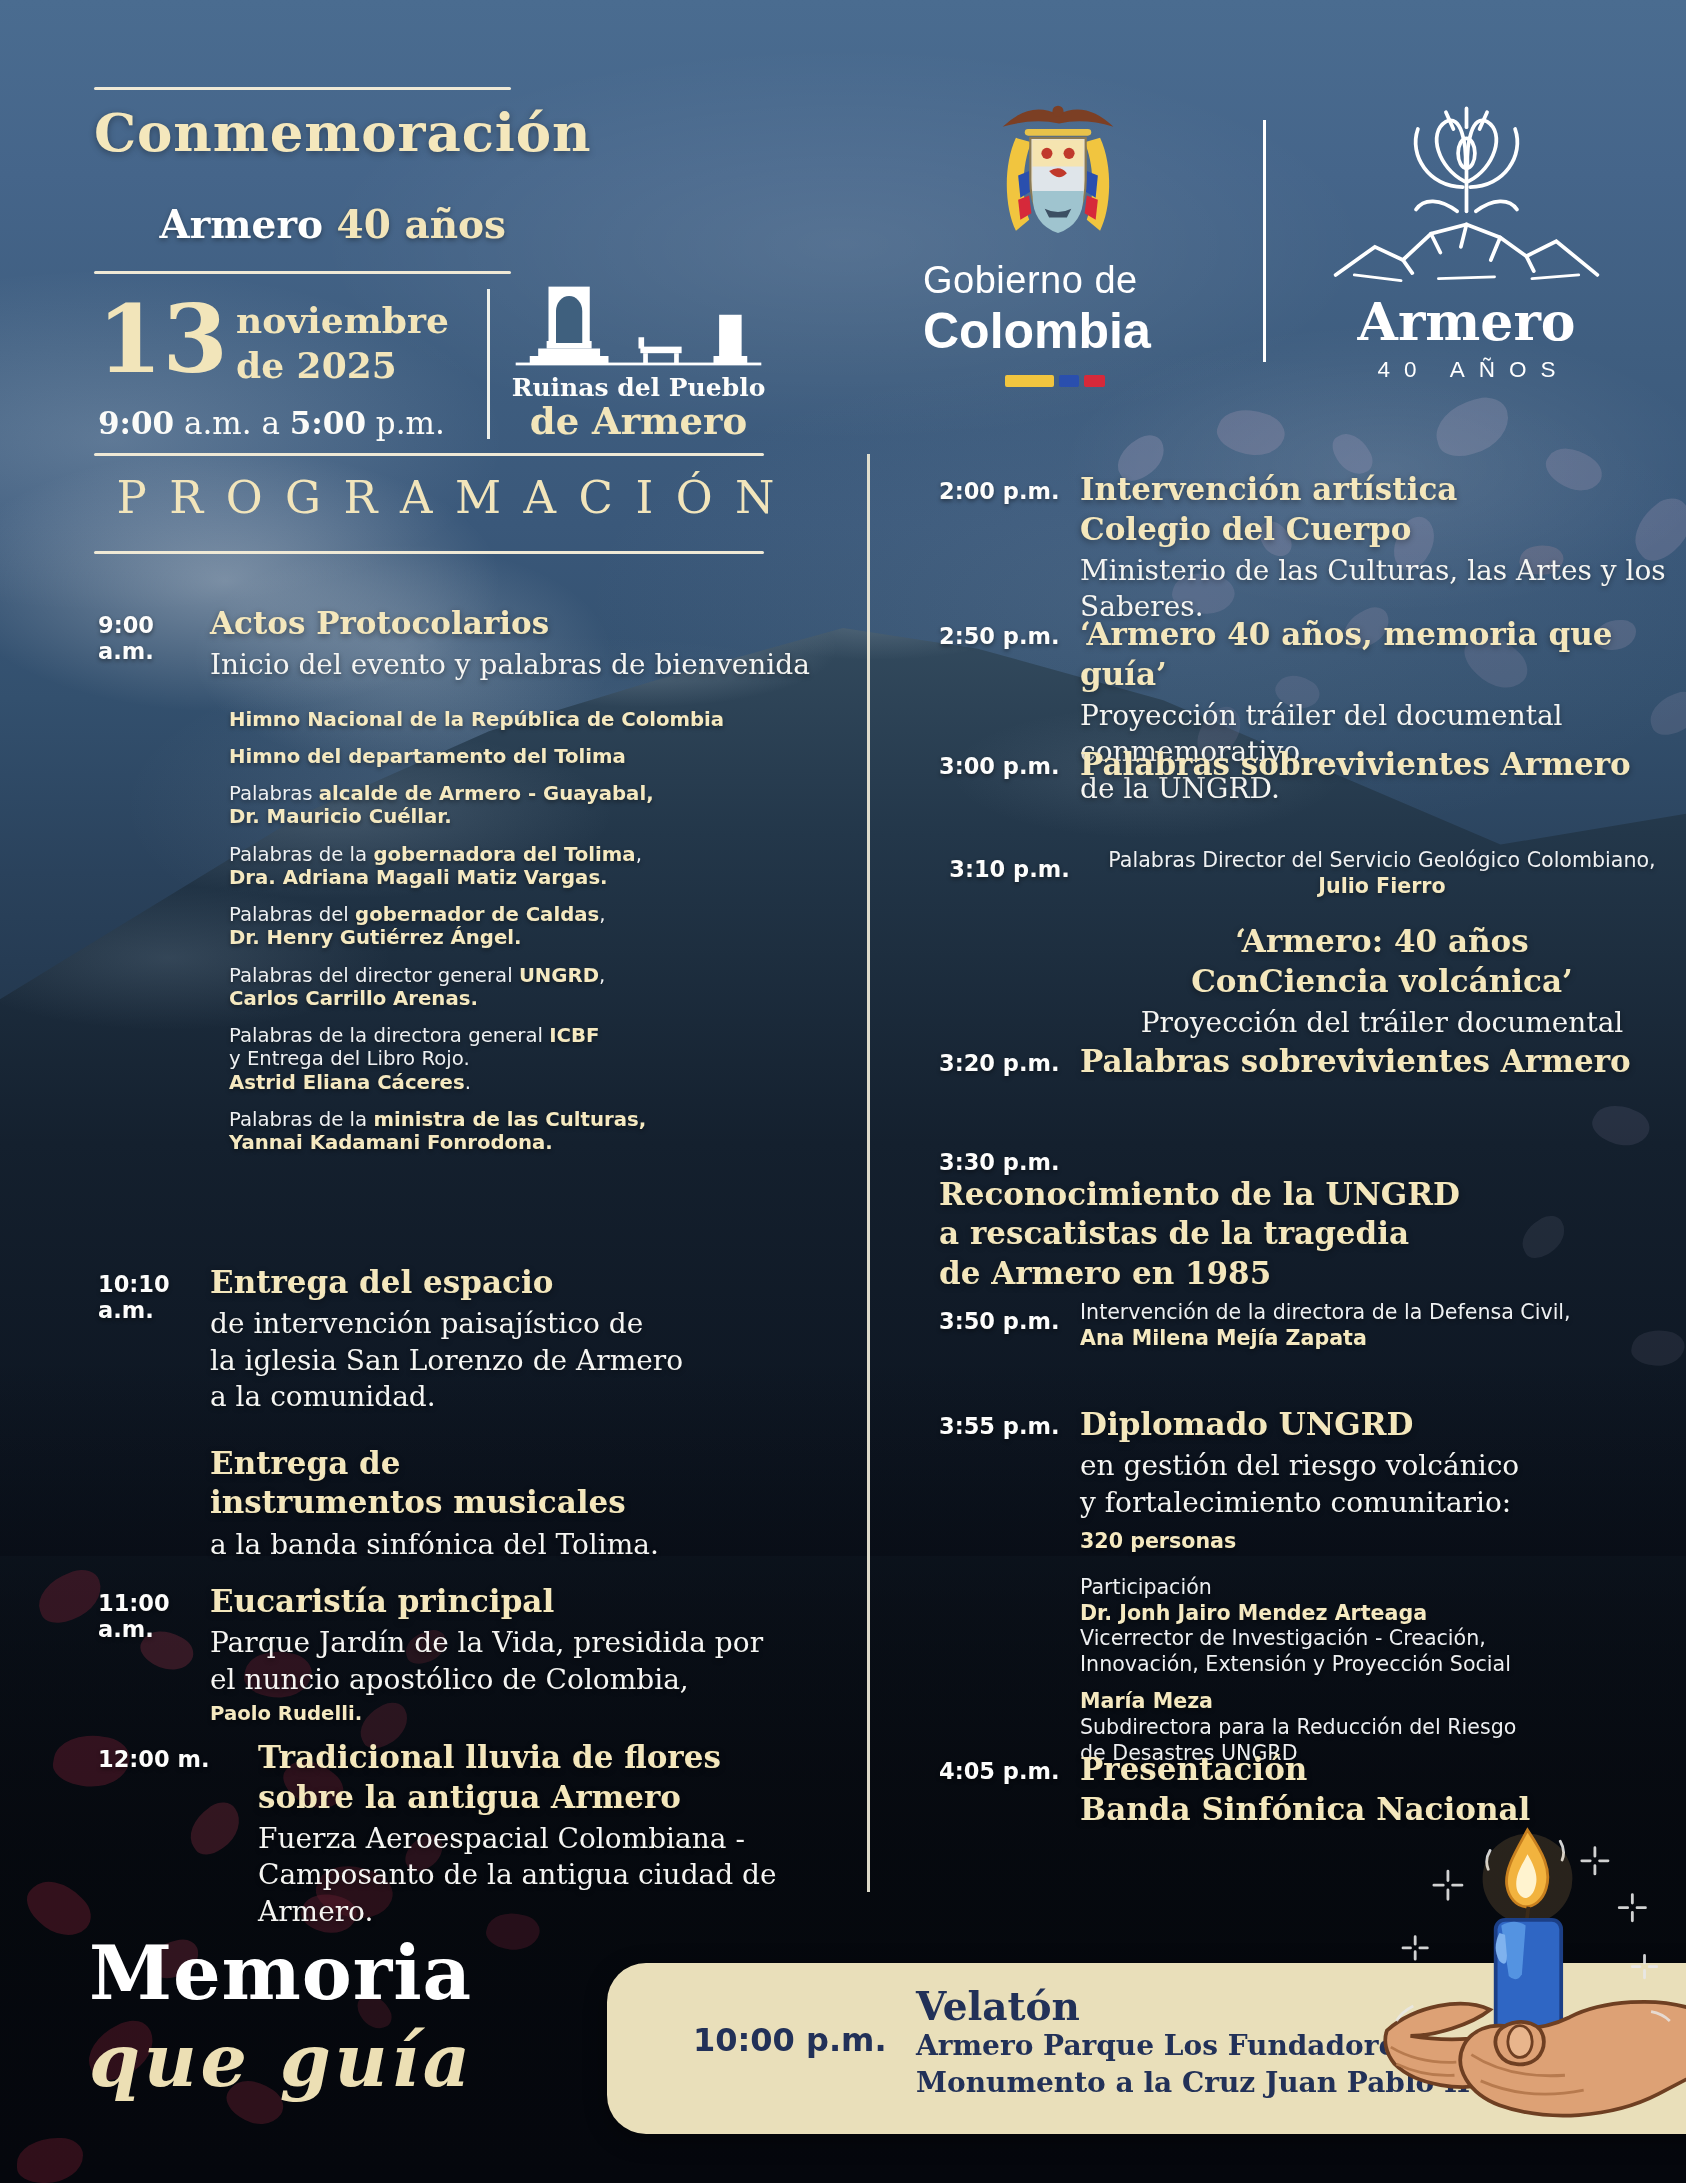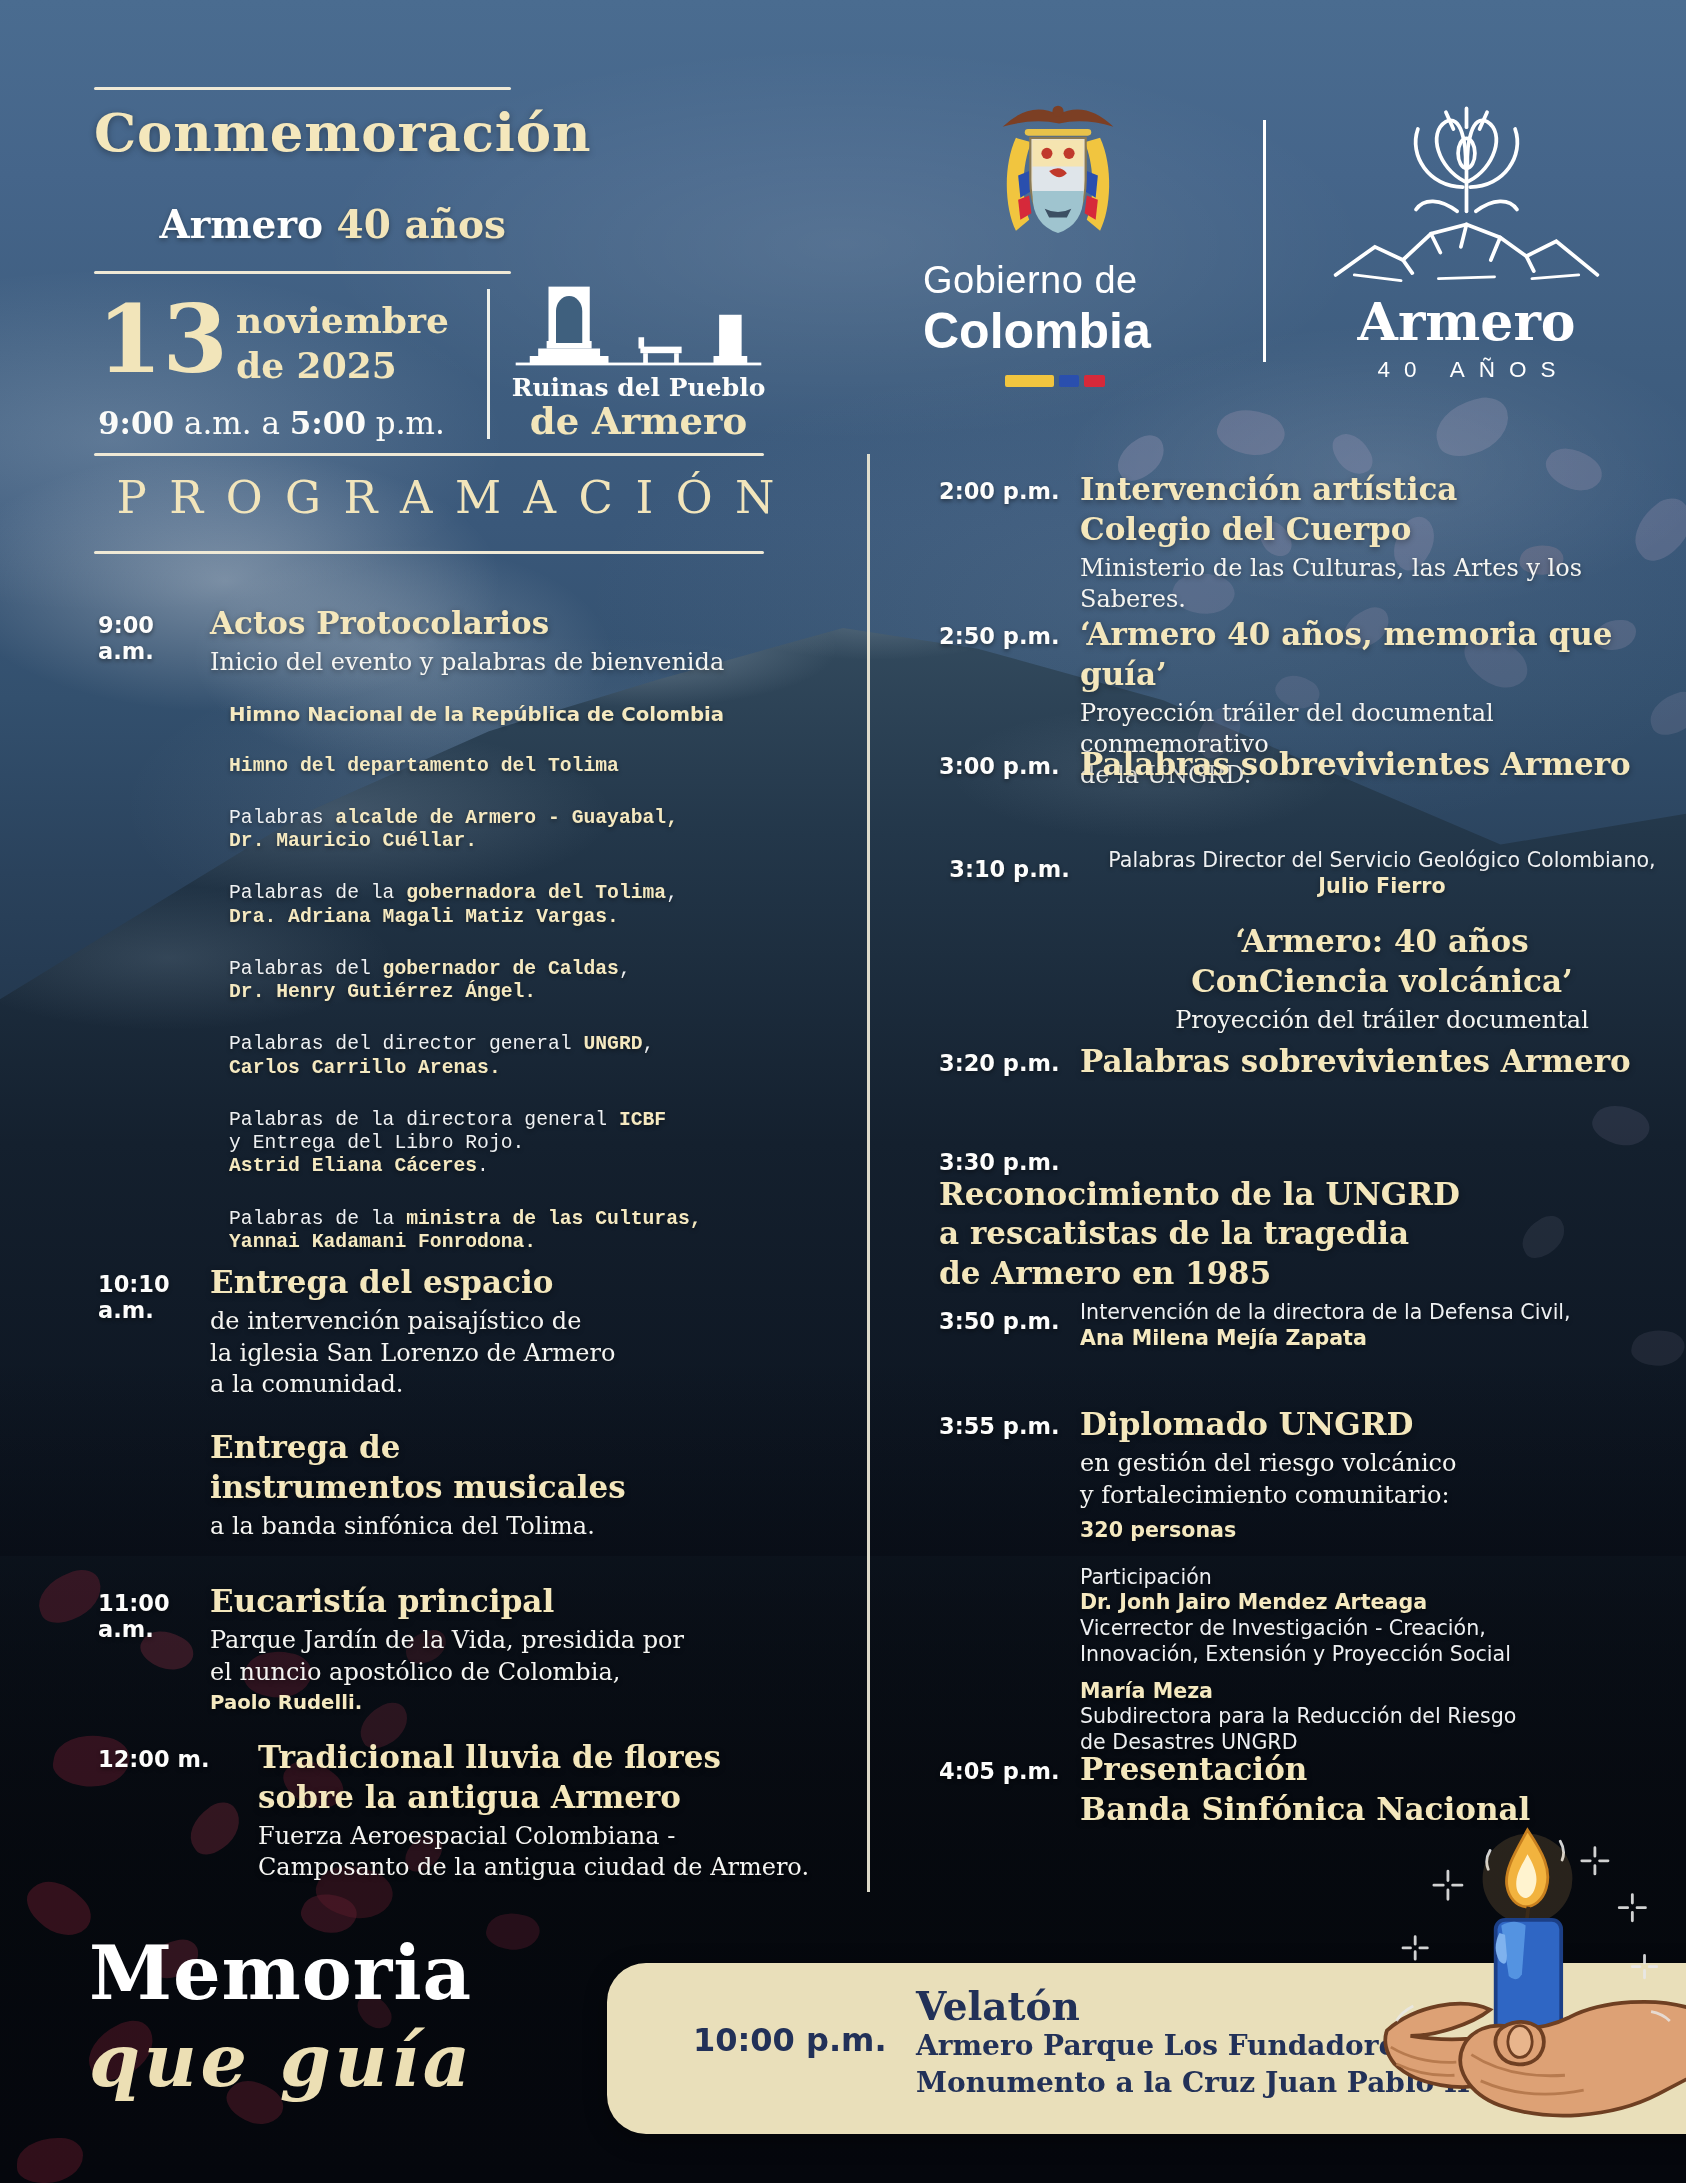--- a/index.html
+++ b/index.html
@@ -73,29 +73,29 @@
   #col-left  .item{left:98px;width:721px;}
   #col-right .item{left:932px;width:745px;margin-left:7px;}
   .item .time{flex:none;font-family:"DejaVu Sans",sans-serif;font-weight:bold;font-size:22.5px;
     color:#fdfdfc;padding-top:7.5px;text-shadow:0 1.9px 4.7px rgba(0,0,0,.45);}
   #col-left  .item .time{width:112px;}
   #col-right .item .time{width:141px;}
   .item .content{flex:1;}
   .blk{margin-top:22.5px;}
   .blk:first-child{margin-top:0;}
   .blk-t{font-weight:bold;font-size:31px;color:#f4e7bc;line-height:1.28;text-shadow:0 1.9px 6.6px rgba(0,0,0,.4);}
-  .blk-d{font-size:24px;color:#f5f5f2;line-height:1.3;text-shadow:0 1.9px 5.6px rgba(0,0,0,.4);}
+  .blk-d{font-size:28px;color:#f5f5f2;line-height:1.3;text-shadow:0 1.9px 5.6px rgba(0,0,0,.4);}
   .blk-s{font-family:"DejaVu Sans",sans-serif;font-size:19.7px;color:#eef0f2;line-height:1.18;text-shadow:0 1.9px 4.7px rgba(0,0,0,.4);}
   .blk-s .seg-b{font-weight:bold;color:#f5e9c0;}
   .blk-t + .blk-d{margin-top:3.7px;}
   .blk-d + .blk-t{margin-top:28px;}
   .blk-s + .blk-s{margin-top:11.2px;}
   .blk-s + .blk-t{margin-top:22.5px;}
   #col-left .blk-s{margin-left:19px;}
-  #col-left .blk-s + .blk-s{margin-top:29px;font-family:Liberation Mono, monospace;}
+  #col-left .blk-s + .blk-s{margin-top:14px;}
   #col-left .item:nth-child(1) .blk:nth-child(3){margin-top:24px;}
   #col-left .item:nth-child(3) .blk-s{margin-top:3.7px;margin-left:0;}
   #col-right .blk-s{font-size:20.6px;line-height:1.25;}
   #col-right .item:nth-child(8) .blk:nth-child(3){margin-top:7.5px;}
   #col-right .item:nth-child(8) .blk:nth-child(4){margin-top:20.6px;}
   #vdiv-col{position:absolute;left:867px;top:454px;width:2.8px;height:1438px;background:#e9e5d3;opacity:.95;}
   
   .memoria{position:absolute;left:89px;top:1936px;color:#fff;}
   .mem1{font-weight:bold;font-size:75px;line-height:1;letter-spacing:0.9px;}
   .mem2{font-style:italic;font-weight:bold;font-size:73px;line-height:1;color:#ecdfb4;margin-top:13px;letter-spacing:3.7px;}

